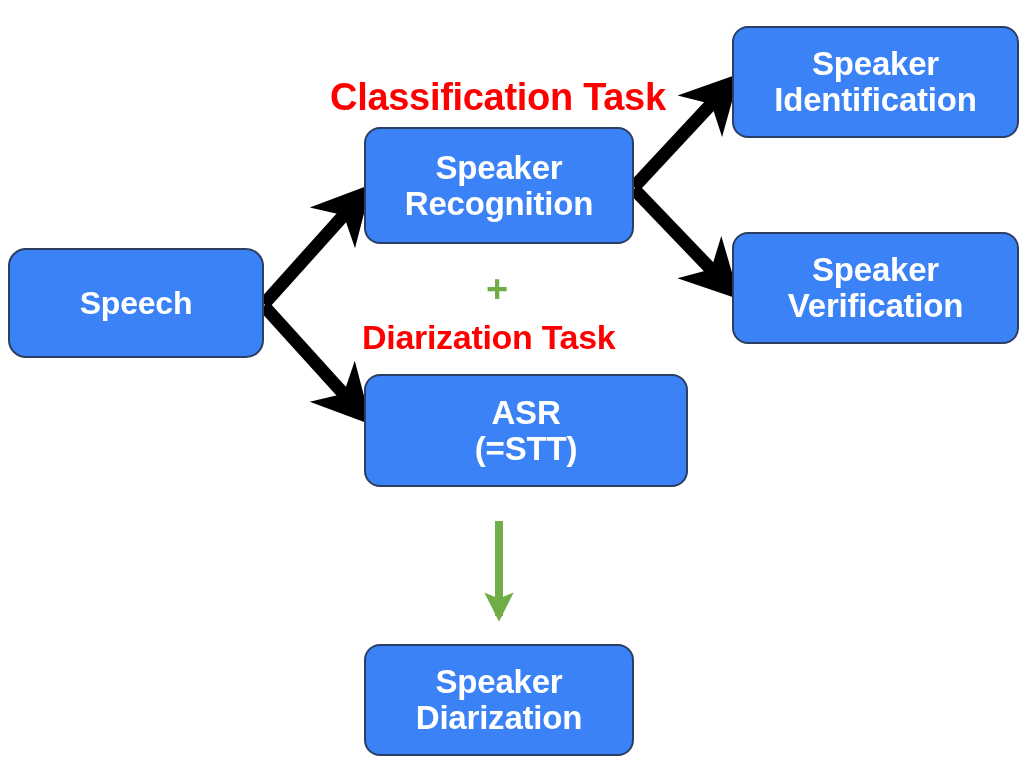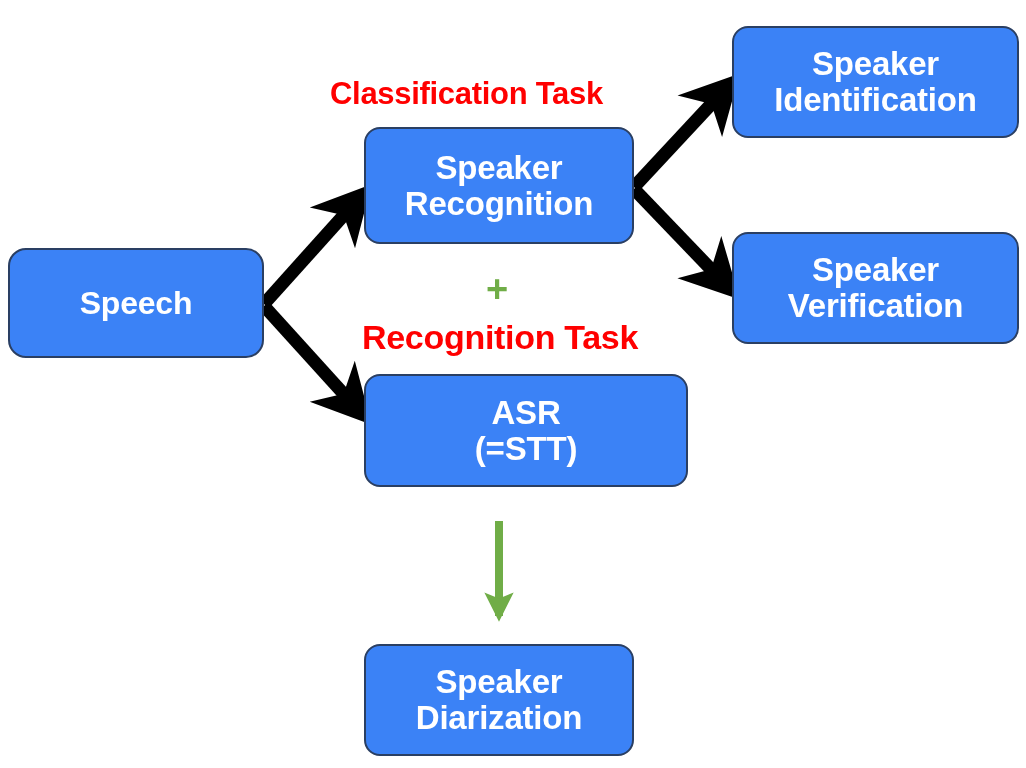--- a/index.html
+++ b/index.html
@@ -62,21 +62,21 @@
   .annot {
     position: absolute;
     font-family: "Liberation Sans", sans-serif;
     font-weight: bold;
     white-space: nowrap;
     z-index: 3;
   }
   #annot-classification-task {
     left: 330px;
     top: 76px;
-    font-size: 31px;
+    font-size: 38px;
     color: #FF0000;
     letter-spacing: -0.3px;
   }
   #annot-prediction-task {
     left: 362px;
     top: 318px;
     font-size: 34px;
     color: #FF0000;
     letter-spacing: -0.3px;
   }
@@ -140,15 +140,15 @@
 
   <div class="node" id="node-speaker-diarization">
     <span class="node-label">Speaker
 Diarization</span>
   </div>
 
   <div class="annot" id="annot-classification-task">Classification Task</div>
 
   <div class="annot" id="annot-plus-sign">+</div>
 
-  <div class="annot" id="annot-prediction-task">Recognition Task</div>
+  <div class="annot" id="annot-prediction-task">Diarization Task</div>
 
 </div>
 
 </body></html>

